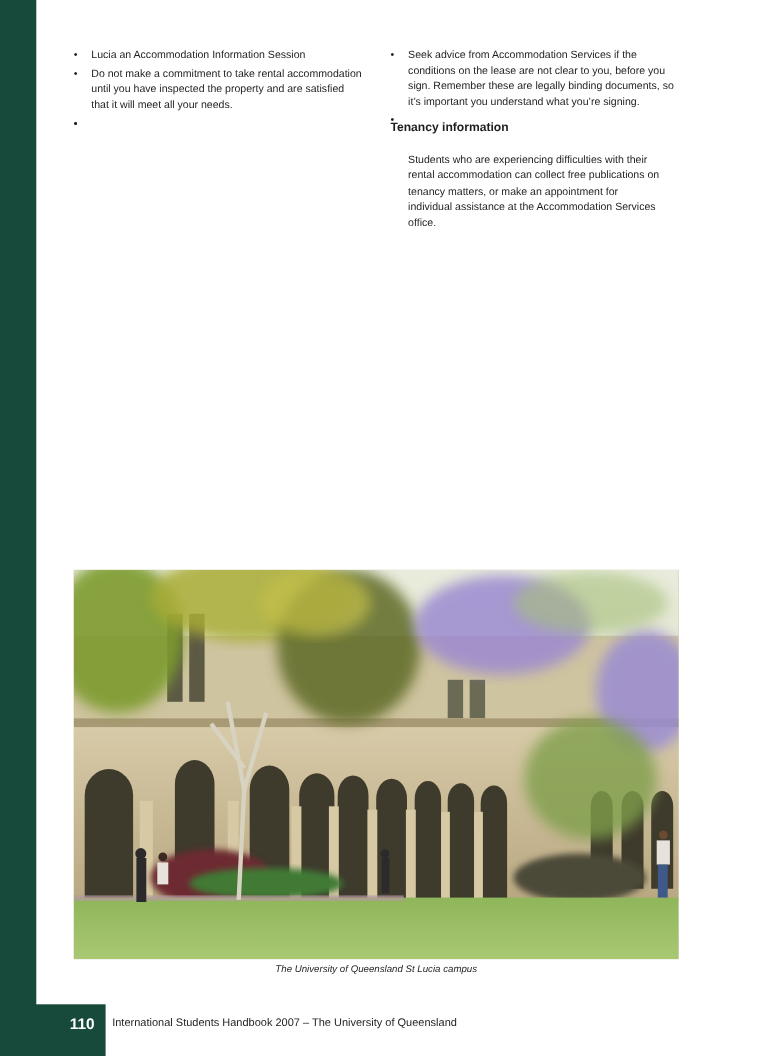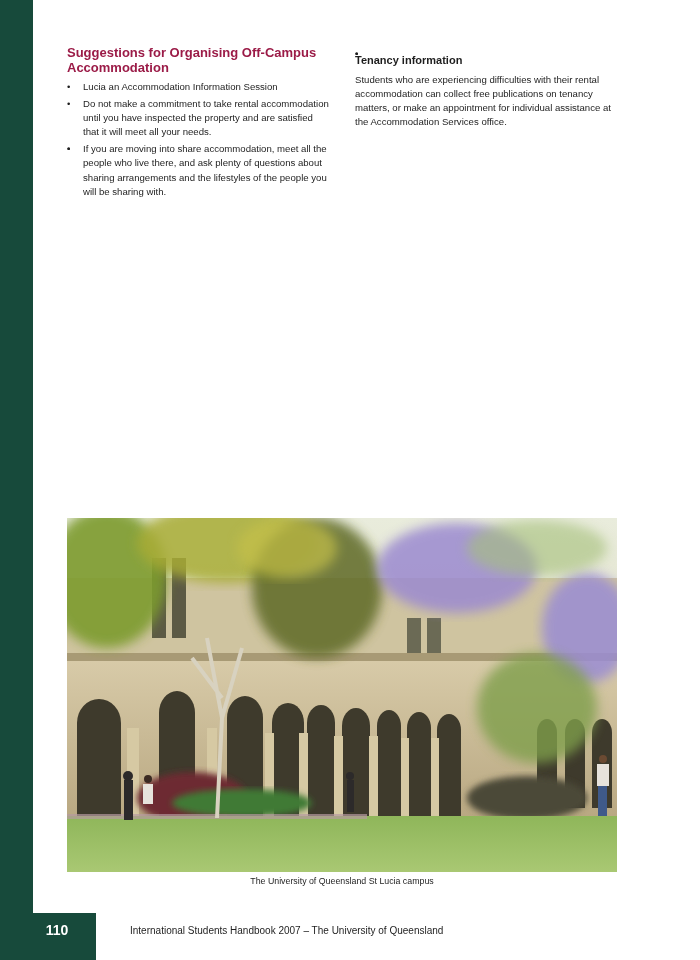--- a/index.html
+++ b/index.html
@@ -1,57 +1,56 @@
 <!DOCTYPE html>
 <html><head>
   <meta charset="utf-8">
   <style>
     * { box-sizing: border-box; margin: 0; padding: 0; }
     html, body { width: 700px; height: 960px; overflow: hidden; background: #ffffff; }
     body { position: relative; font-family: "Liberation Sans", sans-serif; color: #1e1e1e; }
 
     .sidebar { position: absolute; left: 0; top: 0; width: 33px; height: 960px; background: #174a3b; }
     .page-tab { position: absolute; left: 0; top: 913px; width: 96px; height: 47px; background: #174a3b; }
-    .page-number { position: absolute; left: 0; top: 922px; width: 86px; text-align: center; color: #ffffff; font-weight: bold; font-size: 14px; padding-left: 28px; }
-    .footer-title { position: absolute; left: 130px; top: 925px; font-size: 10px; color: #1e1e1e; text-align: right; }
+    .page-number { position: absolute; left: 0; top: 922px; width: 86px; text-align: right; color: #ffffff; font-weight: bold; font-size: 14px; padding-left: 28px; }
+    .footer-title { position: absolute; left: 102px; top: 925px; font-size: 10px; color: #1e1e1e; text-align: right; }
 
     .col { position: absolute; top: 44px; font-size: 9.6px; line-height: 14.1px; }
     .col-left { left: 67px; width: 262px; }
     .col-right { left: 355px; width: 262px; }
 
     h1.section-heading { color: #9b1b47; font-size: 13px; font-weight: bold; line-height: 15px; margin: 1px 0 5px 0; }
     h2.sub-heading { font-size: 11px; font-weight: bold; line-height: 14px; margin: 9px 0 6px 0; color: #1e1e1e; }
 
     ul.bullets { list-style: none; }
     ul.bullets li { position: relative; padding-left: 16px; margin-bottom: 3px; }
     ul.bullets li .bullet { position: absolute; left: 0; top: 0; width: 10px; }
-    p.body-text { margin: 0; }
+    p.body-text { margin: 16px; }
 
     .photo { position: absolute; left: 67px; top: 518px; width: 550px; height: 354px; overflow: hidden; background: #c8c09a; }
     .photo svg { display: block; width: 100%; height: 100%; }
-    .caption { position: absolute; left: 67px; top: 876px; width: 550px; text-align: center; font-size: 8.8px; color: #1e1e1e; }
+    .caption { position: absolute; left: 67px; top: 876px; width: 550px; text-align: center; font-style: italic; font-size: 8.8px; color: #1e1e1e; }
   </style>
 </head>
 <body>
 
 <div class="sidebar"></div>
 
 <div class="col col-left">
-  <h1 class="section-heading">Suggestions for Organising Off-Campus Accommodation</h1>
   <ul class="bullets">
     <li><span class="bullet">•</span><span>Lucia an Accommodation Information Session</span></li>
     <li><span class="bullet">•</span><span>Do not make a commitment to take rental accommodation until you have inspected the property and are satisfied that it will meet all your needs.</span></li>
     <li><span class="bullet">•</span></li>
-    <li><span class="bullet">•</span><span>If you are moving into share accommodation, meet all the people who live there, and ask plenty of questions about sharing arrangements and the lifestyles of the people you will be sharing with.</span></li>
+    <li><span class="bullet">•</span></li>
   </ul>
 </div>
 
 <div class="col col-right">
   <ul class="bullets">
-    <li><span class="bullet">•</span></li>
+    <li><span class="bullet">•</span><span>Seek advice from Accommodation Services if the conditions on the lease are not clear to you, before you sign. Remember these are legally binding documents, so it’s important you understand what you’re signing.</span></li>
     <li><span class="bullet">•</span></li>
   </ul>
   <h2 class="sub-heading">Tenancy information</h2>
   <p class="body-text">Students who are experiencing difficulties with their rental accommodation can collect free publications on tenancy matters, or make an appointment for individual assistance at the Accommodation Services office.</p>
 </div>
 
 <div class="photo">
   <svg viewBox="0 0 550 354" preserveAspectRatio="none">
     <defs>
       <linearGradient id="sky" x1="0" y1="0" x2="0" y2="1">

